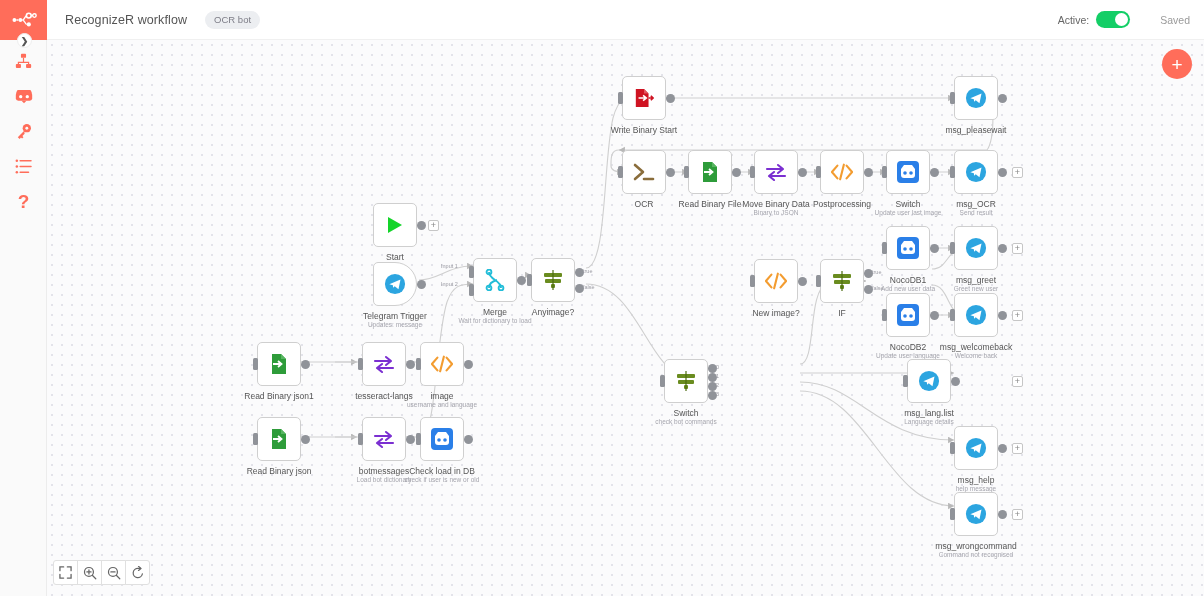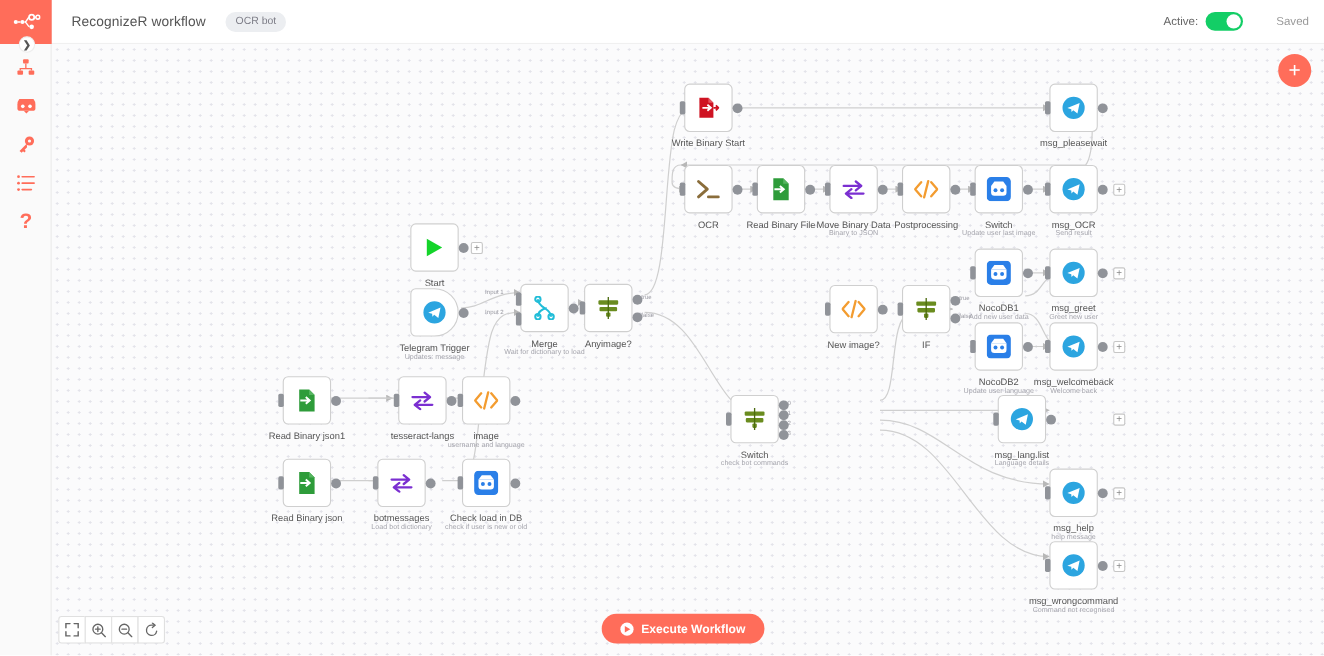--- a/index.html
+++ b/index.html
@@ -379,21 +379,21 @@
           <path d="M3 1 h9 l5 5 v15 h-14 z" fill="#2e9c3a"></path>
           <path d="M12 1 v5 h5" fill="#57b561"></path>
           <path d="M4 11 h8 M9 8 l3.5 3 L9 14" stroke="#fff" stroke-width="1.8" fill="none"></path>
         </svg>
       </div>
       <div class="ep-in"></div>
       <div class="ep-out"></div>
       <div class="node-label">Read Binary json</div>
     </div>
 
-    <div class="node" style="left:296px;top:377px">
+    <div class="node" style="left:315px;top:377px">
       <div class="node-box">
         <svg width="22" height="18" viewBox="0 0 22 18">
           <path d="M2 6 h15 M13 2 l5 4 -5 4" stroke="#7b2fd1" stroke-width="2.1" fill="none" stroke-linecap="round" stroke-linejoin="round"></path>
           <path d="M20 13 h-15 M9 9 l-5 4 5 4" stroke="#7b2fd1" stroke-width="2.1" fill="none" stroke-linecap="round" stroke-linejoin="round"></path>
         </svg>
       </div>
       <div class="ep-in"></div>
       <div class="ep-out"></div>
       <div class="node-label">botmessages</div>
       <div class="node-sub">Load bot dictionary</div>
@@ -695,18 +695,14 @@
       </svg>
     </div>
     <div class="zoom-btn">
       <svg width="14" height="14" viewBox="0 0 16 16">
         <path d="M13 9 A5.3 5.3 0 1 1 8.2 2.7 H11" stroke="#666" stroke-width="1.4" fill="none" stroke-linecap="round"></path>
         <path d="M8.6 0.4 L11.4 2.8 L8.6 5.1" stroke="#666" stroke-width="1.4" fill="none" stroke-linecap="round" stroke-linejoin="round"></path>
       </svg>
     </div>
   </div>
 
-  <div id="execute-btn">
-    <span class="play"></span>
-    <span>Execute Workflow</span>
-  </div>
 
 </div>
 
 </body></html>

